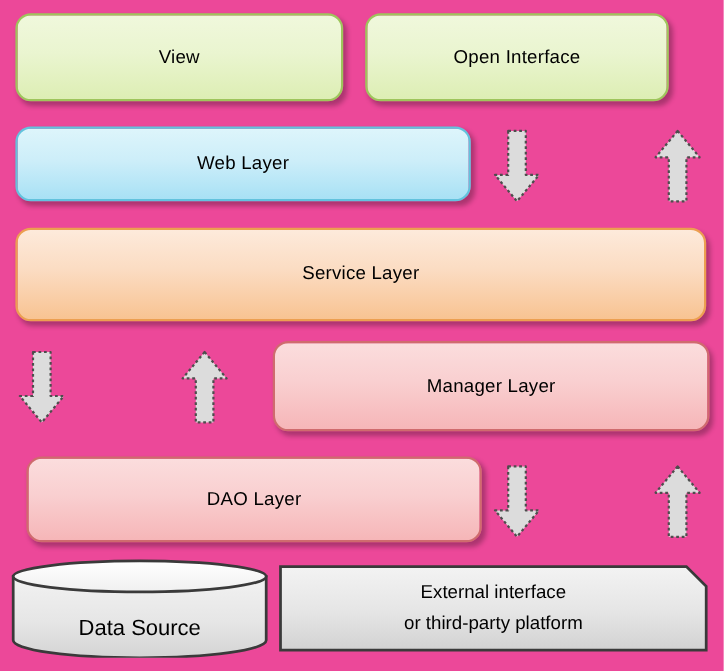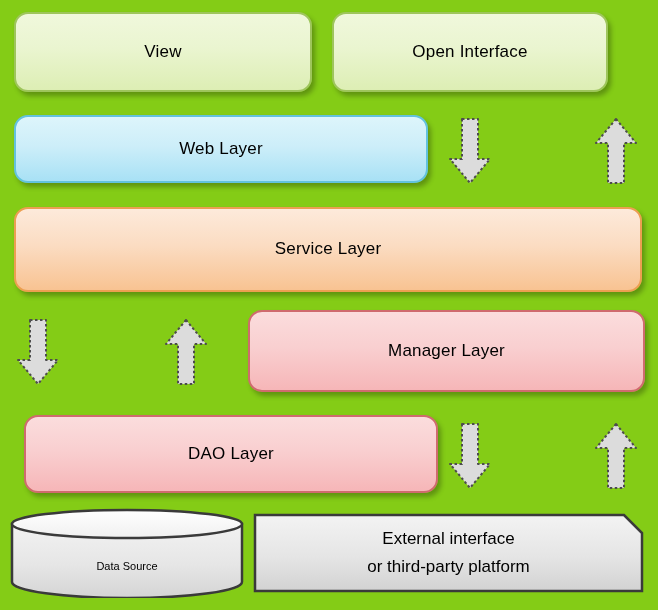--- a/index.html
+++ b/index.html
@@ -7,21 +7,21 @@
     padding: 0;
     background: #ffffff;
   }
   body {
     font-family: "Liberation Sans", sans-serif;
   }
   #canvas {
     position: relative;
     width: 658px;
     height: 610px;
-    background: #84cc16;
+    background: #ec4899;
     overflow: hidden;
   }
 
   
   .layer-box {
     position: absolute;
     box-sizing: border-box;
     border-radius: 14px;
     border-style: solid;
     border-width: 2px;
@@ -68,21 +68,21 @@
   
   .cylinder {
     position: absolute;
   }
   .cylinder svg { display: block; }
   .cylinder .cyl-label {
     position: absolute;
     left: 0;
     right: 0;
     text-align: center;
-    font-size: 11px;
+    font-size: 20px;
     color: #000;
     white-space: nowrap;
   }
 
   
   .note-shape {
     position: absolute;
   }
   .note-shape svg { display: block; }
   .note-text {

